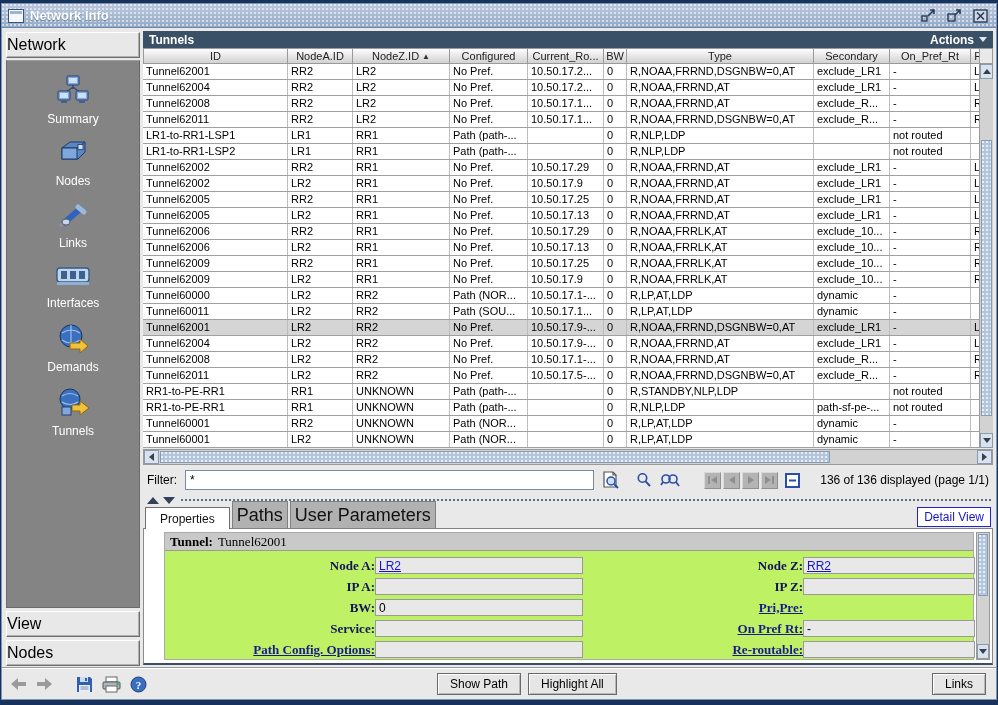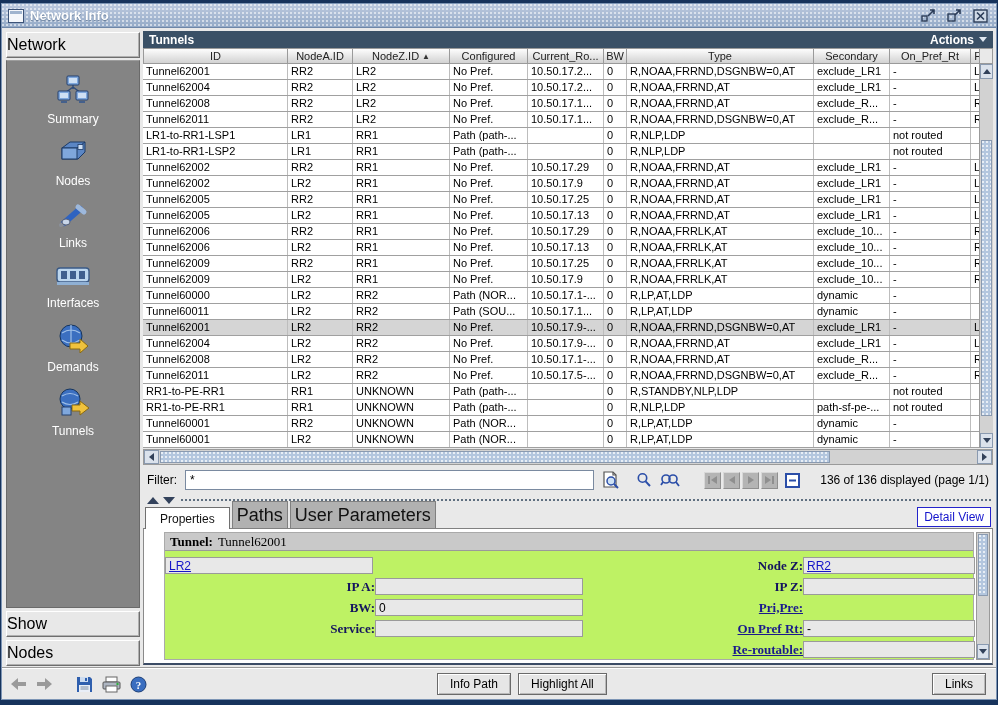--- a/index.html
+++ b/index.html
@@ -235,21 +235,21 @@
               <span><svg width="34" height="30" viewBox="0 0 34 30">
                   <circle cx="14" cy="12" r="10" fill="#3b6fc0" stroke="#16355e"></circle>
                   <path d="M6 9 q8 -5 16 0 M6 15 q8 5 16 0" stroke="#9fc0e8" stroke-width="1.2" fill="none"></path>
                   <path d="M16 18 h8 v-4 l9 7 -9 7 v-4 h-8 z" fill="#f0c23c" stroke="#8a6a10"></path>
                   <rect x="6" y="20" width="9" height="8" fill="#7fa7dc" stroke="#24406e"></rect>
                 </svg></span>
               <span class="lbl">Tunnels</span>
             </div>
           </div>
         <div id="side-bottom">
-            <div class="btn3d side-bottom">Show</div>
+            <div class="btn3d side-bottom">View</div>
             <div class="btn3d side-bottom">Nodes</div>
           </div>
       </div>
 
       <div class="mainpanel">
 
         <div class="tunnels-bar">
           <span>Tunnels</span>
           <span class="sp"></span>
           <span class="actions">
@@ -676,32 +676,37 @@
 
         <div class="props">
           <div class="props-inner">
             <div class="props-header">
               <b>Tunnel:</b>
               <span>Tunnel62001</span>
             </div>
             <div class="props-cols">
               <div class="pcol left" id="pcol-left">
                   <div class="prow">
+                    <span class="plabel">Node A:</span>
                     <span class="pfield"><a>LR2</a></span>
                   </div>
                   <div class="prow">
                     <span class="plabel">IP A:</span>
                     <span class="pfield"></span>
                   </div>
                   <div class="prow">
                     <span class="plabel">BW:</span>
                     <span class="pfield">0</span>
                   </div>
                   <div class="prow">
                     <span class="plabel">Service:</span>
+                    <span class="pfield"></span>
+                  </div>
+                  <div class="prow">
+                    <span class="plabel link">Path Config. Options:</span>
                     <span class="pfield"></span>
                   </div>
                 </div>
               <div class="pcol right" id="pcol-right">
                   <div class="prow">
                     <span class="plabel">Node Z:</span>
                     <span class="pfield"><a>RR2</a></span>
                   </div>
                   <div class="prow">
                     <span class="plabel">IP Z:</span>
@@ -762,21 +767,21 @@
             </svg>
         </span>
         <span class="icon-btn">
           <svg width="17" height="17" viewBox="0 0 17 17">
               <circle cx="8.5" cy="8.5" r="7.5" fill="#3a6ec0" stroke="#1d3f76" stroke-width="1"></circle>
               <text x="8.5" y="12.5" font-size="11" font-family="Liberation Serif, serif" font-weight="bold" fill="#ffffff" text-anchor="middle">?</text>
             </svg>
         </span>
       </span>
       <span class="center-btns" id="center-btns">
-          <button class="push-btn">Info Path</button>
+          <button class="push-btn">Show Path</button>
           <button class="push-btn">Highlight All</button>
         </span>
       <span class="close-wrap">
         <button class="push-btn">Links</button>
       </span>
     </div>
 
   </div>
 </div>
 

